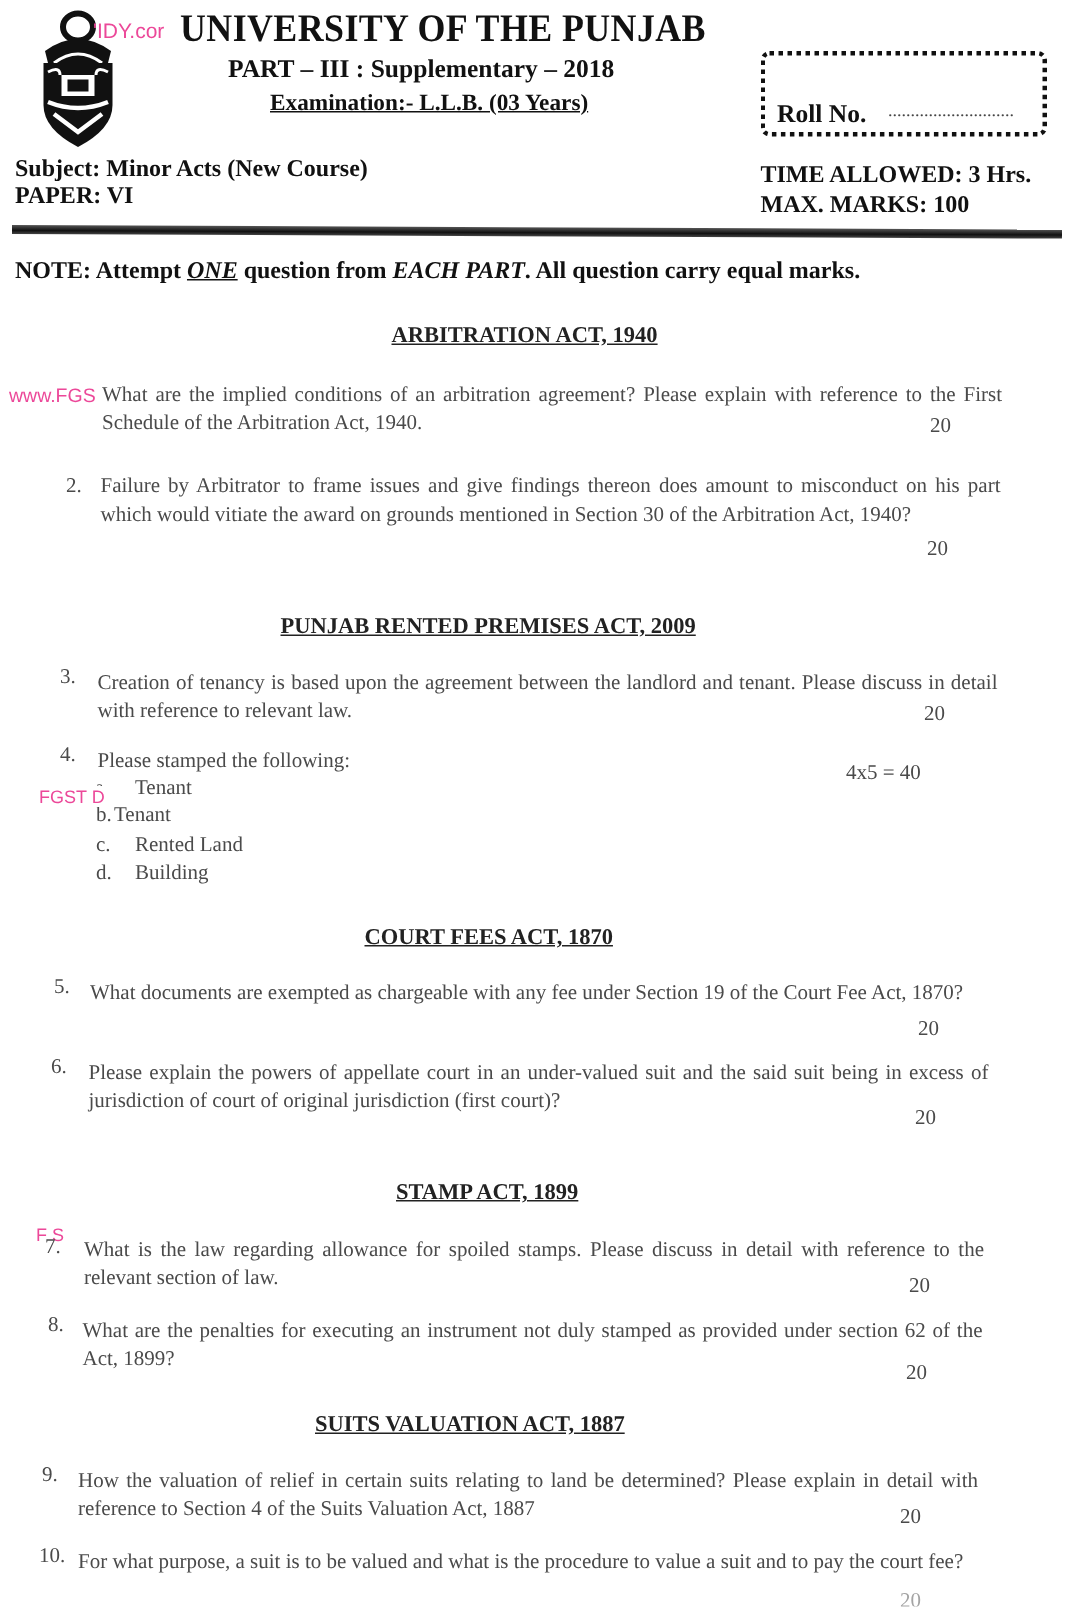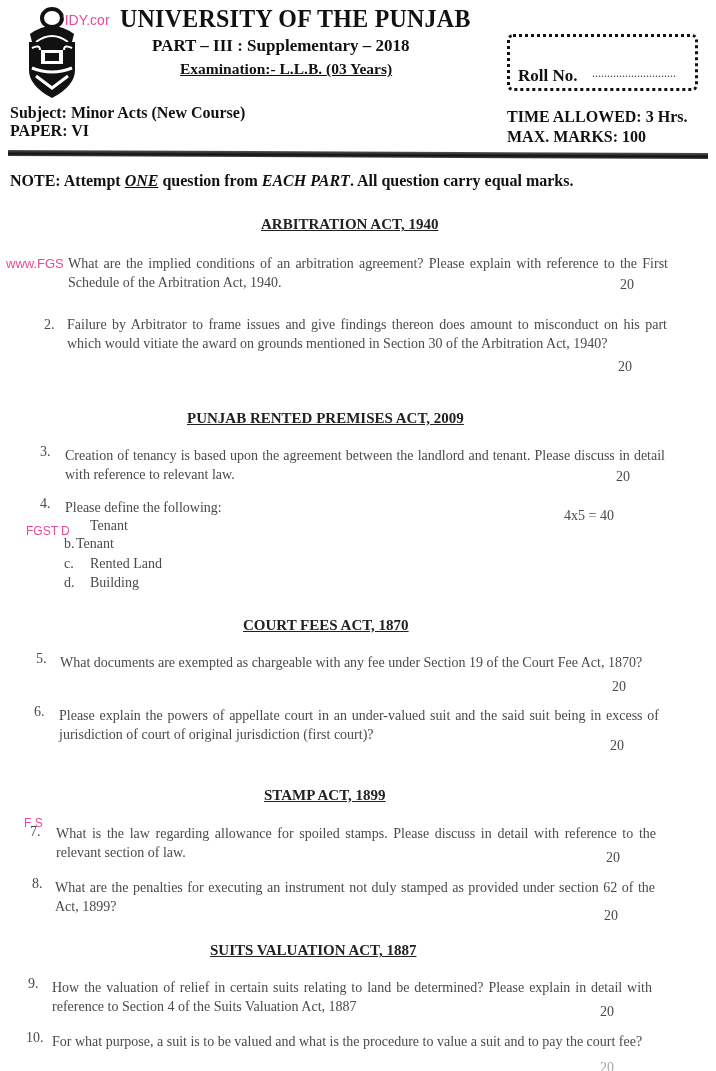--- a/index.html
+++ b/index.html
@@ -85,21 +85,21 @@
 <div class="abs section-title" style="left:187px;top:410px;text-align:right;">PUNJAB RENTED PREMISES ACT, 2009</div>
 
 <div class="abs q" style="left:0;top:446px;width:716px;height:40px;">
   <div class="qnum" style="left:40px;top:-4px;">3.</div>
   <div class="qtext" style="left:65px;top:0;width:600px;">Creation of tenancy is based upon the agreement between the landlord and tenant. Please discuss in detail with reference to relevant law.</div>
   <div class="mark" style="left:616px;top:21px;">20</div>
 </div>
 
 <div class="abs q" style="left:0;top:498px;width:716px;height:96px;">
   <div class="qnum" style="left:40px;top:-4px;">4.</div>
-  <div class="qtext" style="left:65px;top:0;width:300px;">Please define the following:</div>
+  <div class="qtext" style="left:65px;top:0;width:300px;">Please stamped the following:</div>
   <div class="mark" style="left:564px;top:8px;">4x5 =  40</div>
   <div class="sub-item" style="left:64px;top:18px;font-size:11px;">a.</div>
   <div class="sub-item" style="left:90px;top:18px;">Tenant</div>
   <div class="sub-item" style="left:64px;top:36px;">b.</div>
   <div class="sub-item" style="left:76px;top:36px;">Tenant</div>
   <div class="sub-item" style="left:64px;top:56px;">c.</div>
   <div class="sub-item" style="left:90px;top:56px;">Rented Land</div>
   <div class="sub-item" style="left:64px;top:75px;">d.</div>
   <div class="sub-item" style="left:90px;top:75px;">Building</div>
 </div>

